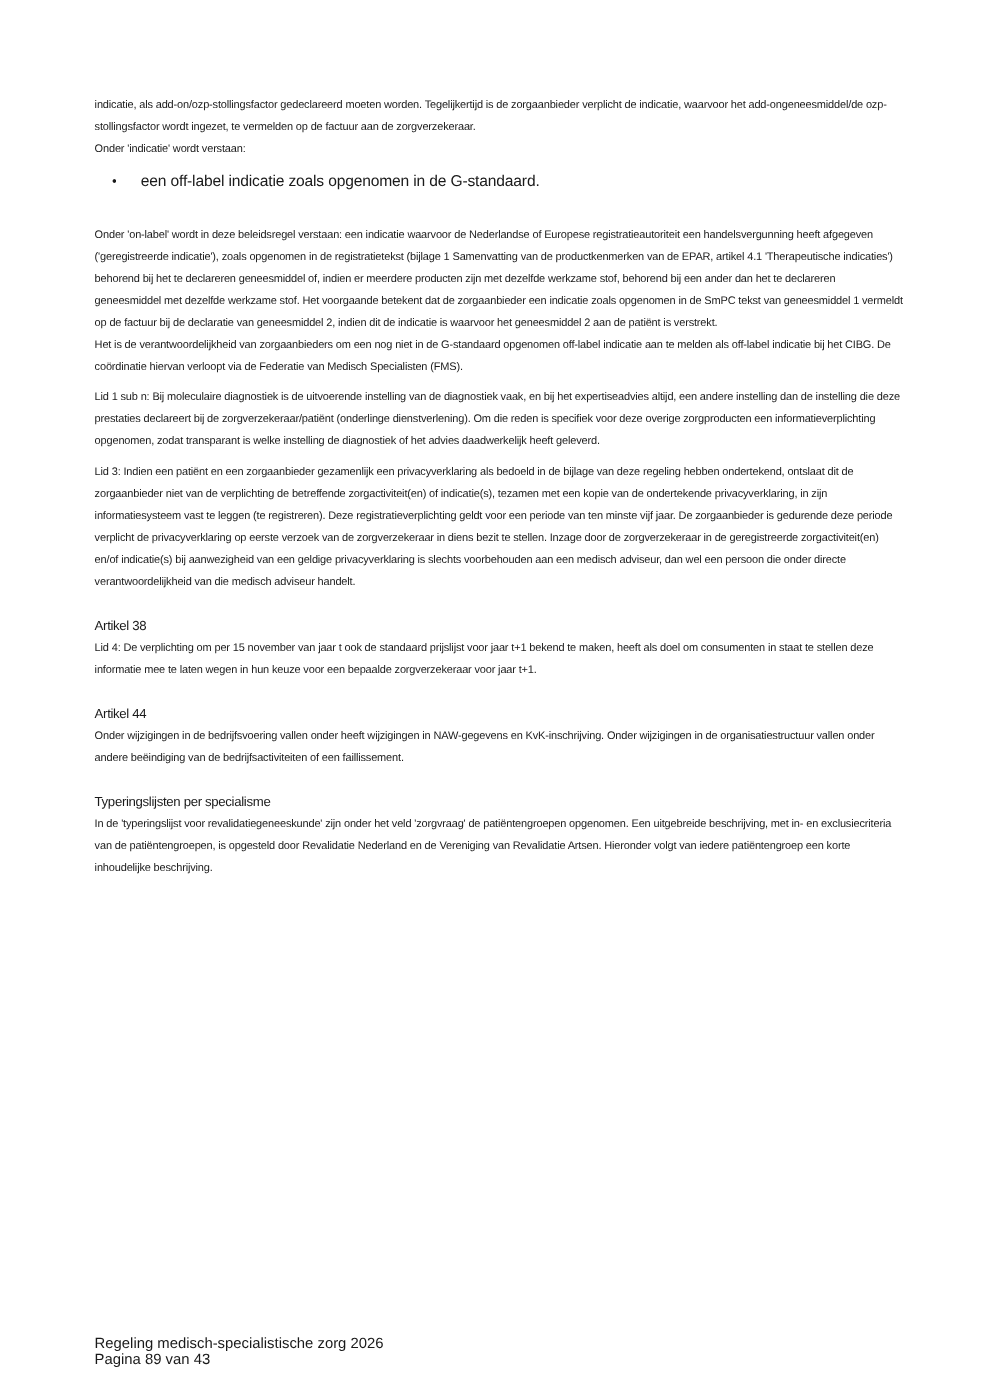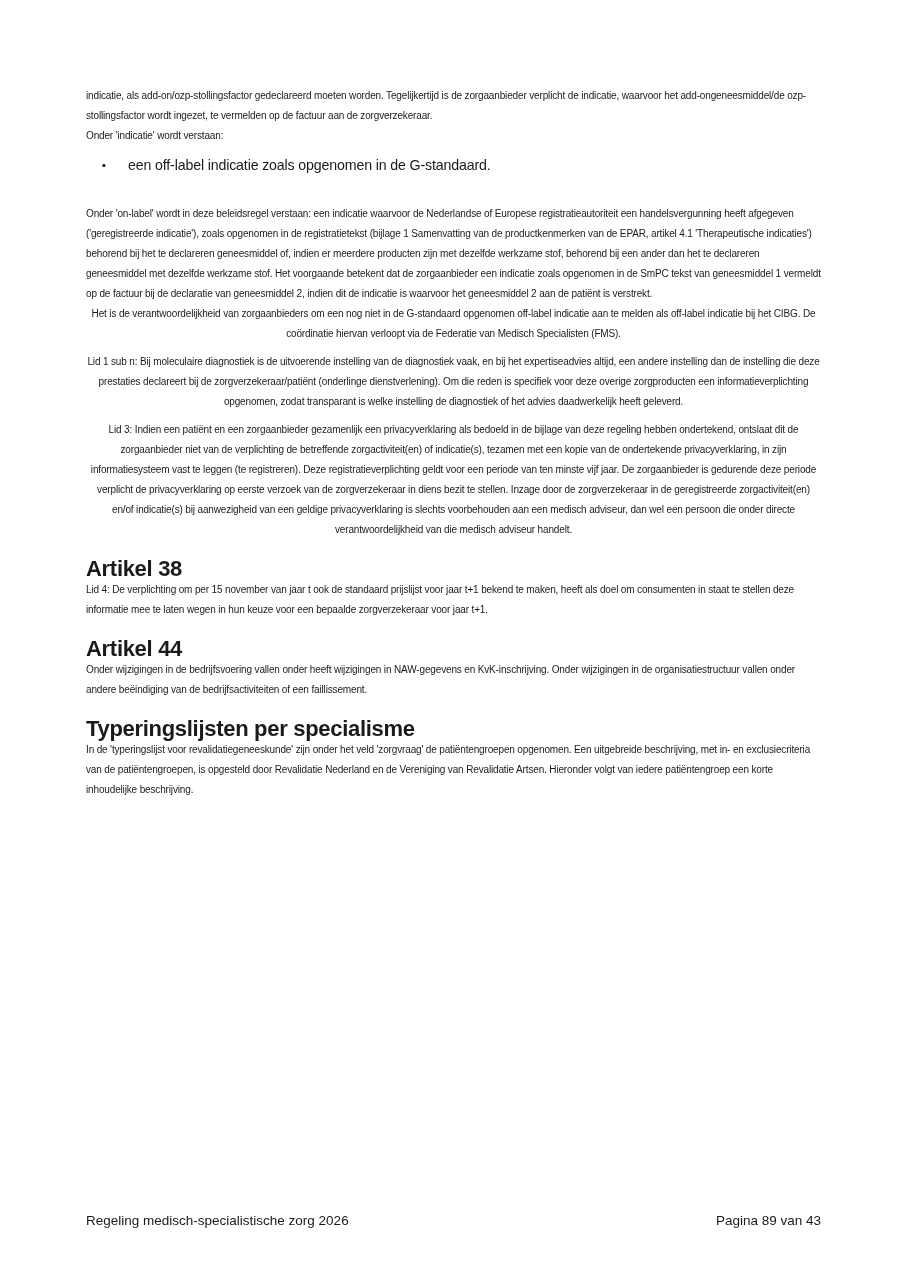--- a/index.html
+++ b/index.html
@@ -2,28 +2,28 @@
 <html><head>
   <meta charset="utf-8">
   <style>
     html, body { margin: 0; padding: 0; background: #ffffff; }
     body {
       width: 900px; height: 1273px; position: relative; overflow: hidden;
       font-family: "Liberation Sans", sans-serif; color: #1a1a1a;
     }
     .page { position: absolute; left: 86px; top: 86px; width: 735px; }
     p { margin: 0; font-size: 10px; line-height: 20px; letter-spacing: -0.15px; }
-    .para { margin-bottom: 8px; text-align: center; }
+    .para { margin-bottom: 8px; }
     ul.bullets { list-style: none; margin: 6px 0 0 0; padding: 0; }
     ul.bullets li { position: relative; padding-left: 42px; font-size: 14.2px; line-height: 20px; margin-bottom: 9px; letter-spacing: -0.15px; }
     ul.bullets li .dot { position: absolute; left: 16px; top: 0; font-size: 11px; }
     .gap-after-list { height: 20px; }
-    h2 { margin: 0; font-size: 22px; line-height: 22px; font-weight: bold; letter-spacing: -0.3px; }
+    h2 { margin: 0; font-size: 12px; line-height: 22px; font-weight: normal; letter-spacing: -0.3px; }
     .section { margin-top: 18px; }
-    .footer { position: absolute; top: 1213px; left: 86px; width: 735px; font-size: 13.5px; display: flex; justify-content: space-between; }
+    .footer { position: absolute; top: 1213px; left: 86px; width: 735px; font-size: 13.5px; display: flex; justify-content: space-between; flex-direction: column; }
   </style>
 </head>
 <body>
 
 <div class="page">
   <p>indicatie, als add-on/ozp-stollingsfactor gedeclareerd moeten worden. Tegelijkertijd is de zorgaanbieder verplicht de indicatie, waarvoor het add-ongeneesmiddel/de ozp-stollingsfactor wordt ingezet, te vermelden op de factuur aan de zorgverzekeraar.</p>
   <p>Onder 'indicatie' wordt verstaan:</p>
   <ul class="bullets">
     <li><span class="dot">•</span></li>
     <li><span class="dot">•</span><span>een off-label indicatie zoals opgenomen in de G-standaard.</span></li>

